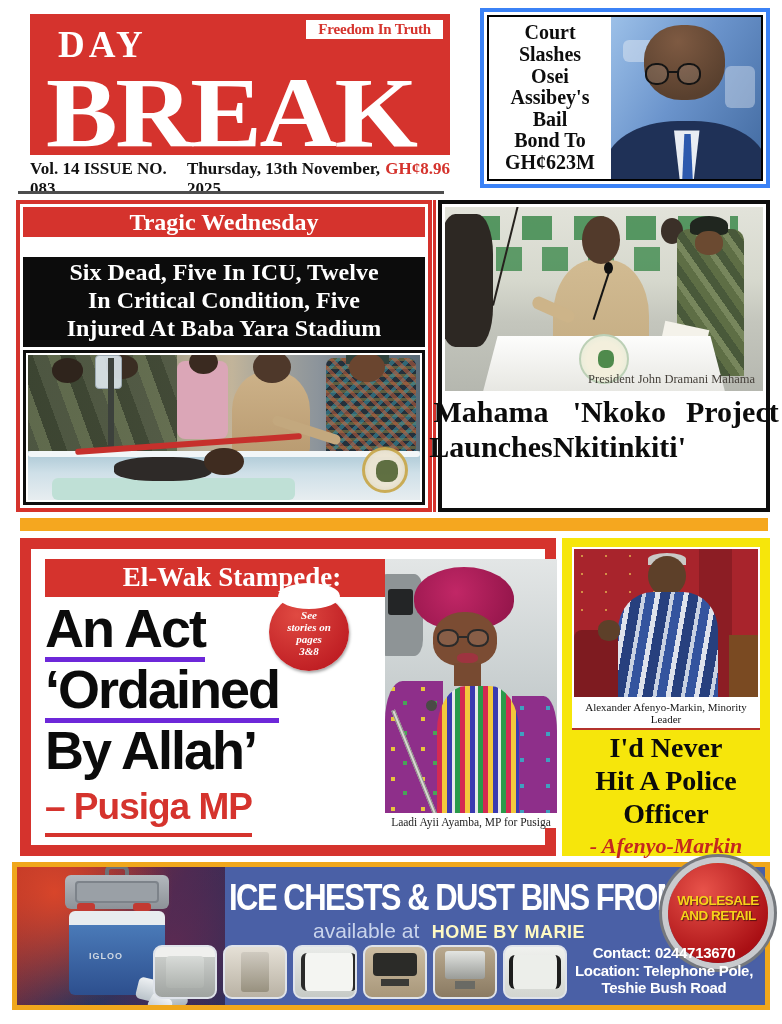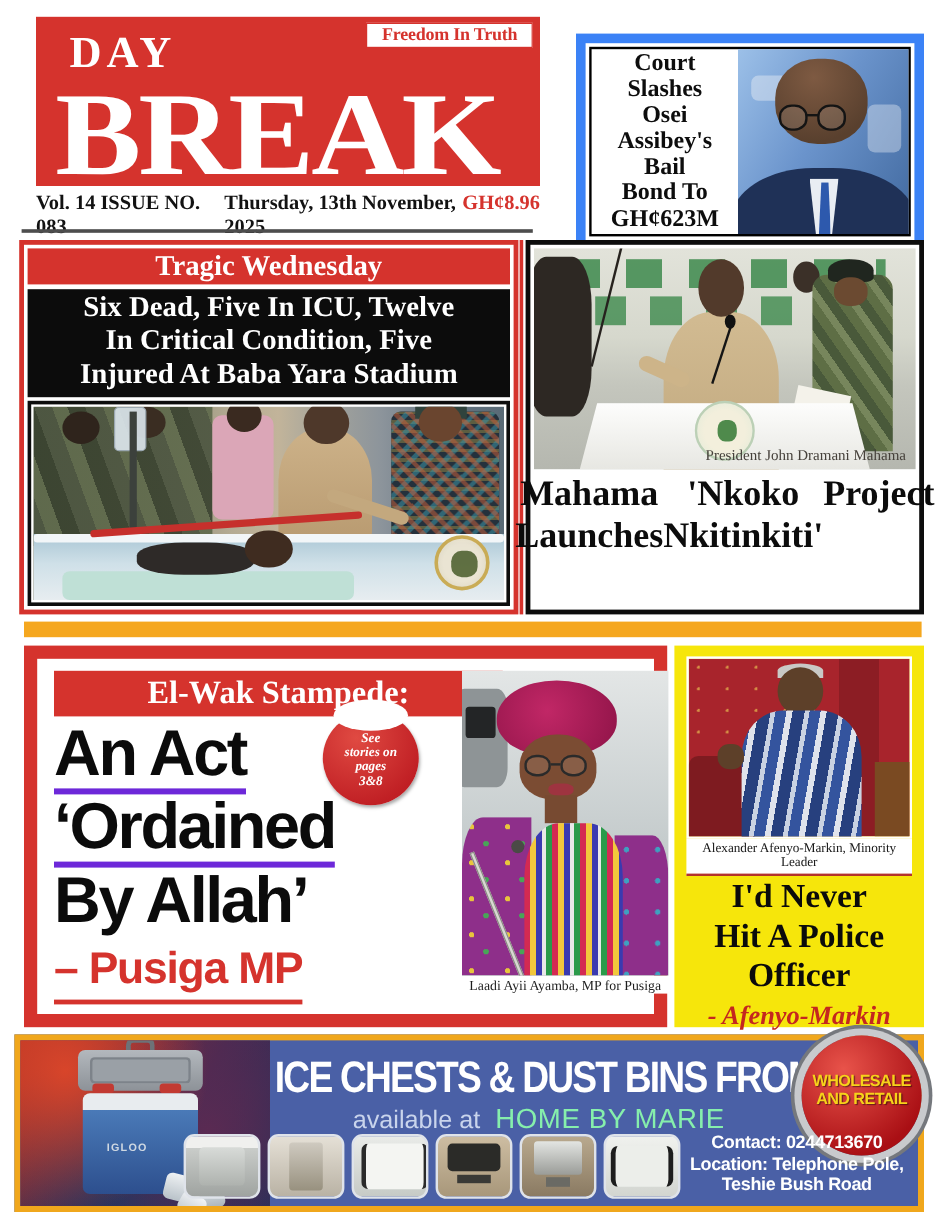--- a/index.html
+++ b/index.html
@@ -16,21 +16,21 @@
     letter-spacing:4px; line-height:1; }
   #title-break { left:16px; top:50px; color:#fff; font-weight:bold; font-size:88px;
     line-height:88px; letter-spacing:-2px; transform:scale(1.22,1.12); transform-origin:left top; white-space:nowrap; }
   #dateline { left:30px; top:159px; width:420px; display:flex; align-items:baseline;
     font-weight:bold; font-size:17px; color:#121212; }
   #date-text { margin-left:14px; }
   #price { margin-left:auto; color:#d5332d; }
   #masthead-rule { left:18px; top:191px; width:426px; height:3px; background:#4d4d4d; }
 
   
-  #court-box { left:480px; top:28px; width:290px; height:180px; border:8px solid #3b82f6;
+  #court-box { left:480px; top:8px; width:290px; height:180px; border:4px solid #3b82f6;
     background:#fff; padding:3px; }
   #court-inner { width:100%; height:100%; border:2px solid #000; display:flex; }
   #court-text { width:122px; padding:5px 2px; display:flex; flex-direction:column;
     justify-content:center; }
   .court-line { font-weight:bold; font-size:20px; line-height:1.08; text-align:center; color:#0d0d0d; }
   #court-photo { flex:1; position:relative; overflow:hidden;
     background:linear-gradient(120deg,#9cc0e8 0%,#6b94cc 45%,#41699f 100%); }
   .c-glyph1 { left:8%; top:14%; width:26%; height:14%; background:#e9eef5; opacity:.45; border-radius:6px; }
   .c-glyph2 { left:76%; top:30%; width:20%; height:26%; background:#e9eef5; opacity:.4; border-radius:6px; }
   .c-head { left:22%; top:5%; width:54%; height:46%;
@@ -44,21 +44,21 @@
   .c-shirt { left:42%; bottom:0; width:17%; height:30%; background:#e9edf3;
     clip-path:polygon(0 0,100% 0,78% 100%,22% 100%); }
   .c-tie { left:47.5%; bottom:0; width:7%; height:28%; background:#2d59ad;
     clip-path:polygon(20% 0,80% 0,100% 100%,0 100%); }
 
   
   #tragic-box { left:16px; top:200px; width:416px; height:312px; border:4px solid #d5332d;
     background:#fff; display:flex; flex-direction:column; }
   #tragic-kicker { margin:3px 3px 0 3px; background:#d5332d; color:#fff; text-align:center;
     font-weight:bold; font-size:24px; line-height:30px; height:30px; }
-  #tragic-headline { margin:4px 3px 0 3px; background:#0c0c0c; color:#fff; text-align:center;
+  #tragic-headline { margin:20px 3px 0 3px; background:#0c0c0c; color:#fff; text-align:center;
     font-weight:bold; font-size:24px; line-height:1.16; padding:2px 0 5px 0; }
   #tragic-photo-frame { flex:1; margin:3px; border:3px solid #0d0d0d; background:#fff; padding:2px; }
   #tragic-photo { position:relative; width:100%; height:100%; overflow:hidden;
     background:linear-gradient(90deg,#5c6450 0%,#77765f 15%,#97927c 30%,#b4ab93 42%,#c2b49a 52%,#a9a79c 60%,#8c949b 74%,#647482 88%,#596a76 100%); }
   .h-camo { left:0; top:0; width:38%; height:72%; opacity:.92;
     background:repeating-linear-gradient(70deg,#4c5540 0 14px,#5f6a4c 14px 26px,#39422f 26px 40px); }
   .h-head1 { left:6%; top:2%; width:8%; height:17%; background:#2f241c; border-radius:50%; }
   .h-head2 { left:20%; top:0%; width:8%; height:16%; background:#3a2d22; border-radius:50%; }
   .h-pink { left:38%; top:4%; width:13%; height:54%; background:#dba6b7; border-radius:8px; }
   .h-pinkhead { left:41%; top:-4%; width:7.5%; height:17%; background:#3a2a20; border-radius:50%; }
@@ -229,21 +229,21 @@
   .ice1 { left:120px; top:112px; width:26px; height:22px; background:linear-gradient(#eef1f3,#b9c2c9);
     border-radius:5px; transform:rotate(14deg); }
   .ice2 { left:146px; top:120px; width:24px; height:20px; background:linear-gradient(#e4e9ec,#aab4bb);
     border-radius:5px; transform:rotate(-10deg); }
   .ice3 { left:132px; top:128px; width:22px; height:18px; background:linear-gradient(#f2f4f6,#c2cad0);
     border-radius:5px; transform:rotate(30deg); }
   #ad-headline { left:212px; top:10px; width:470px; color:#fff; font-weight:bold; font-size:31px;
     letter-spacing:-1.5px; white-space:nowrap; transform:scaleY(1.18); transform-origin:top left; }
   #ad-sub { left:212px; top:52px; width:440px; text-align:center; }
   #ad-sub-prefix { color:#c9d4ec; font-size:21px; }
-  #ad-brand { color:#86efac; font-weight:normal; font-size:23px; margin-left:8px; letter-spacing:.5px; }
+  #ad-brand { color:#fef9c3; font-weight:bold; font-size:18px; margin-left:8px; letter-spacing:.5px; }
   #ad-badge { right:-3px; top:-4px; width:100px; height:100px; border-radius:50%;
     background:radial-gradient(circle at 35% 28%,#e8534a,#a90f14 75%);
     box-shadow:0 0 0 6px #c8cacd,0 0 0 9px #75787d,2px 3px 6px rgba(0,0,0,.4); }
   #ad-badge-text { position:absolute; inset:0; padding-top:31px; text-align:center; color:#f7d21a;
     font-weight:bold; font-size:13.5px; line-height:1.1; letter-spacing:-0.5px;
     white-space:pre-line; text-shadow:1px 1px 1px rgba(0,0,0,.5); }
   #ad-thumbs { left:136px; bottom:6px; display:flex; gap:6px; }
   .thumb { width:64px; height:54px; border-radius:9px; border:2px solid #dfe3ea; overflow:hidden;
     position:relative; }
   .t1 { background:linear-gradient(180deg,#f0f0ee 0 20%,#c9ccc9 20%,#9fa3a0); }

